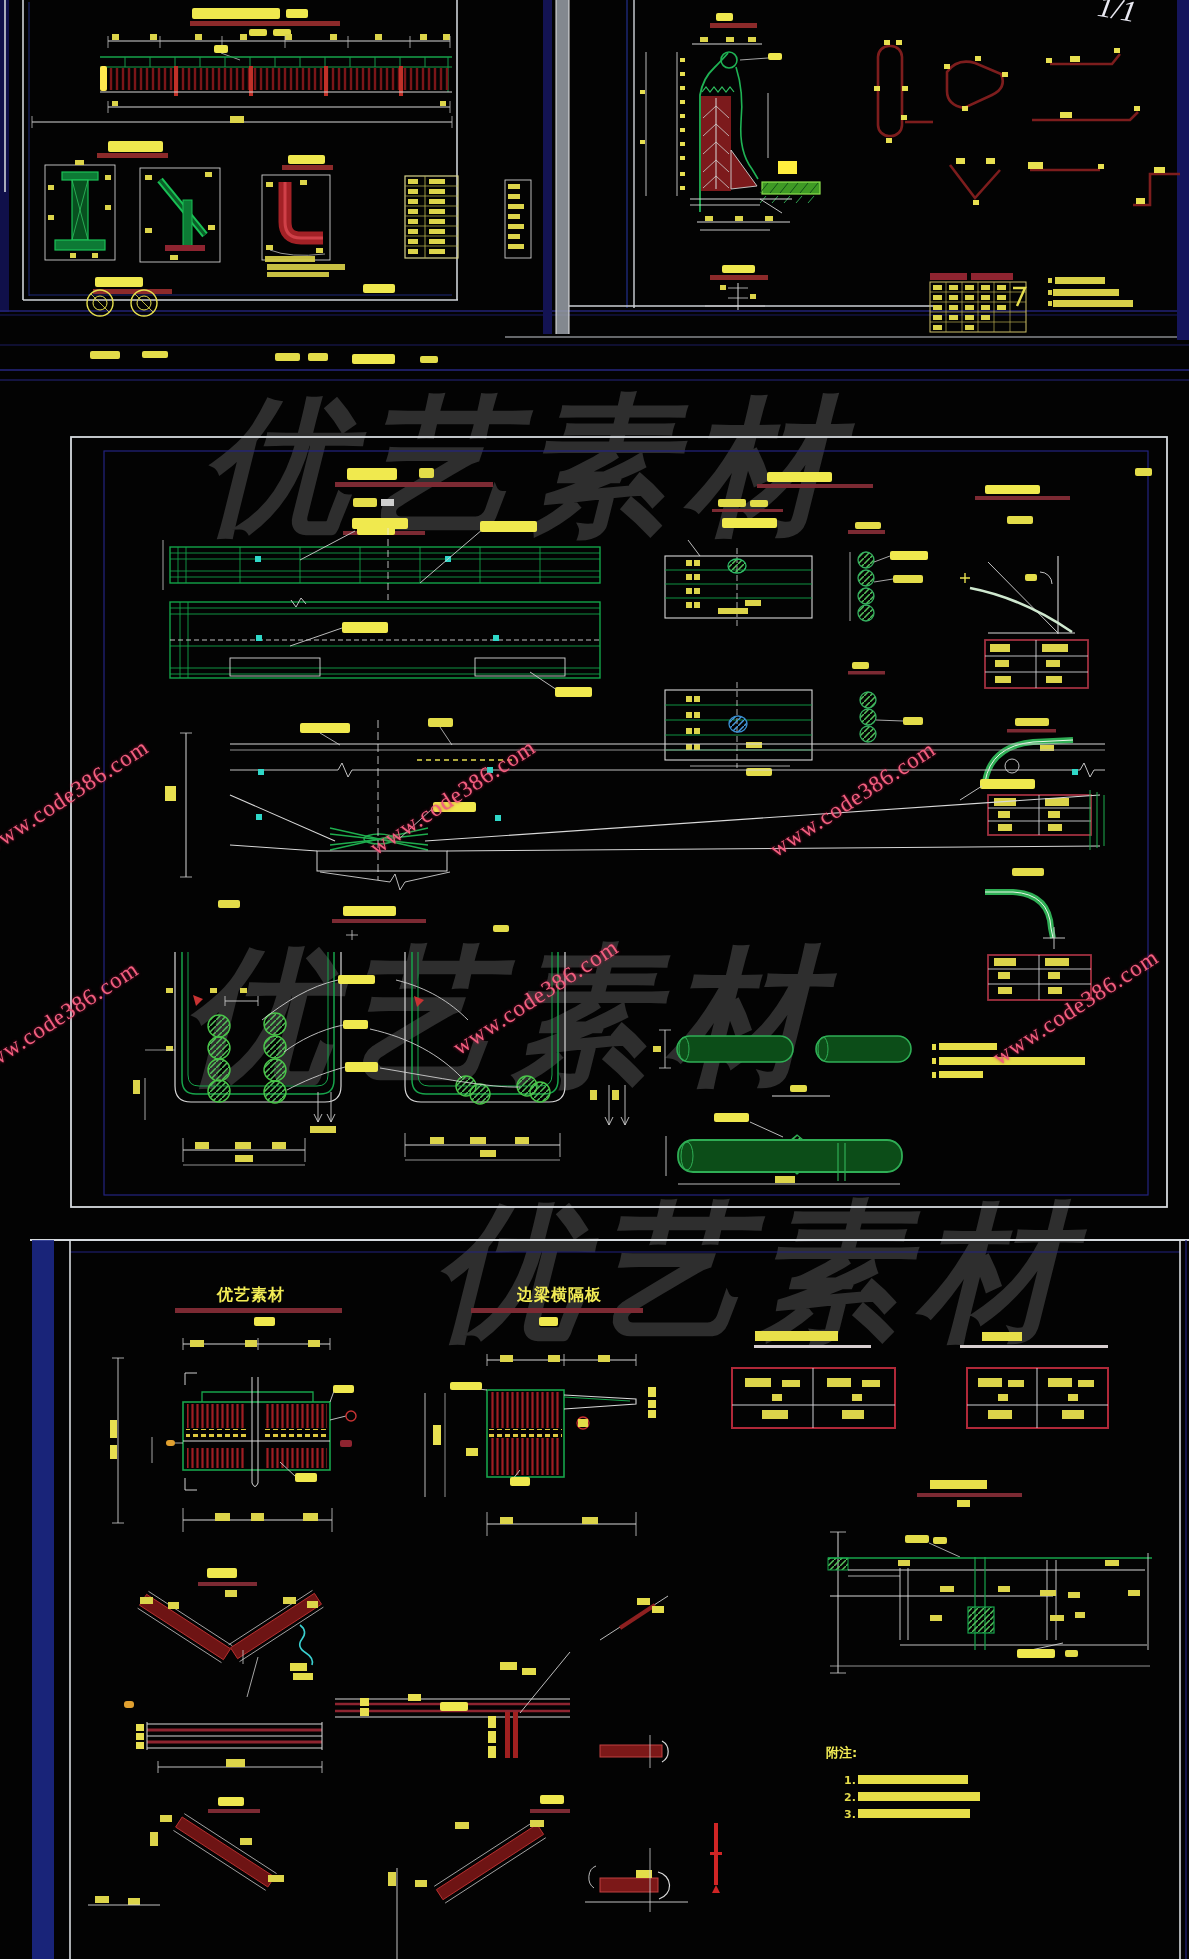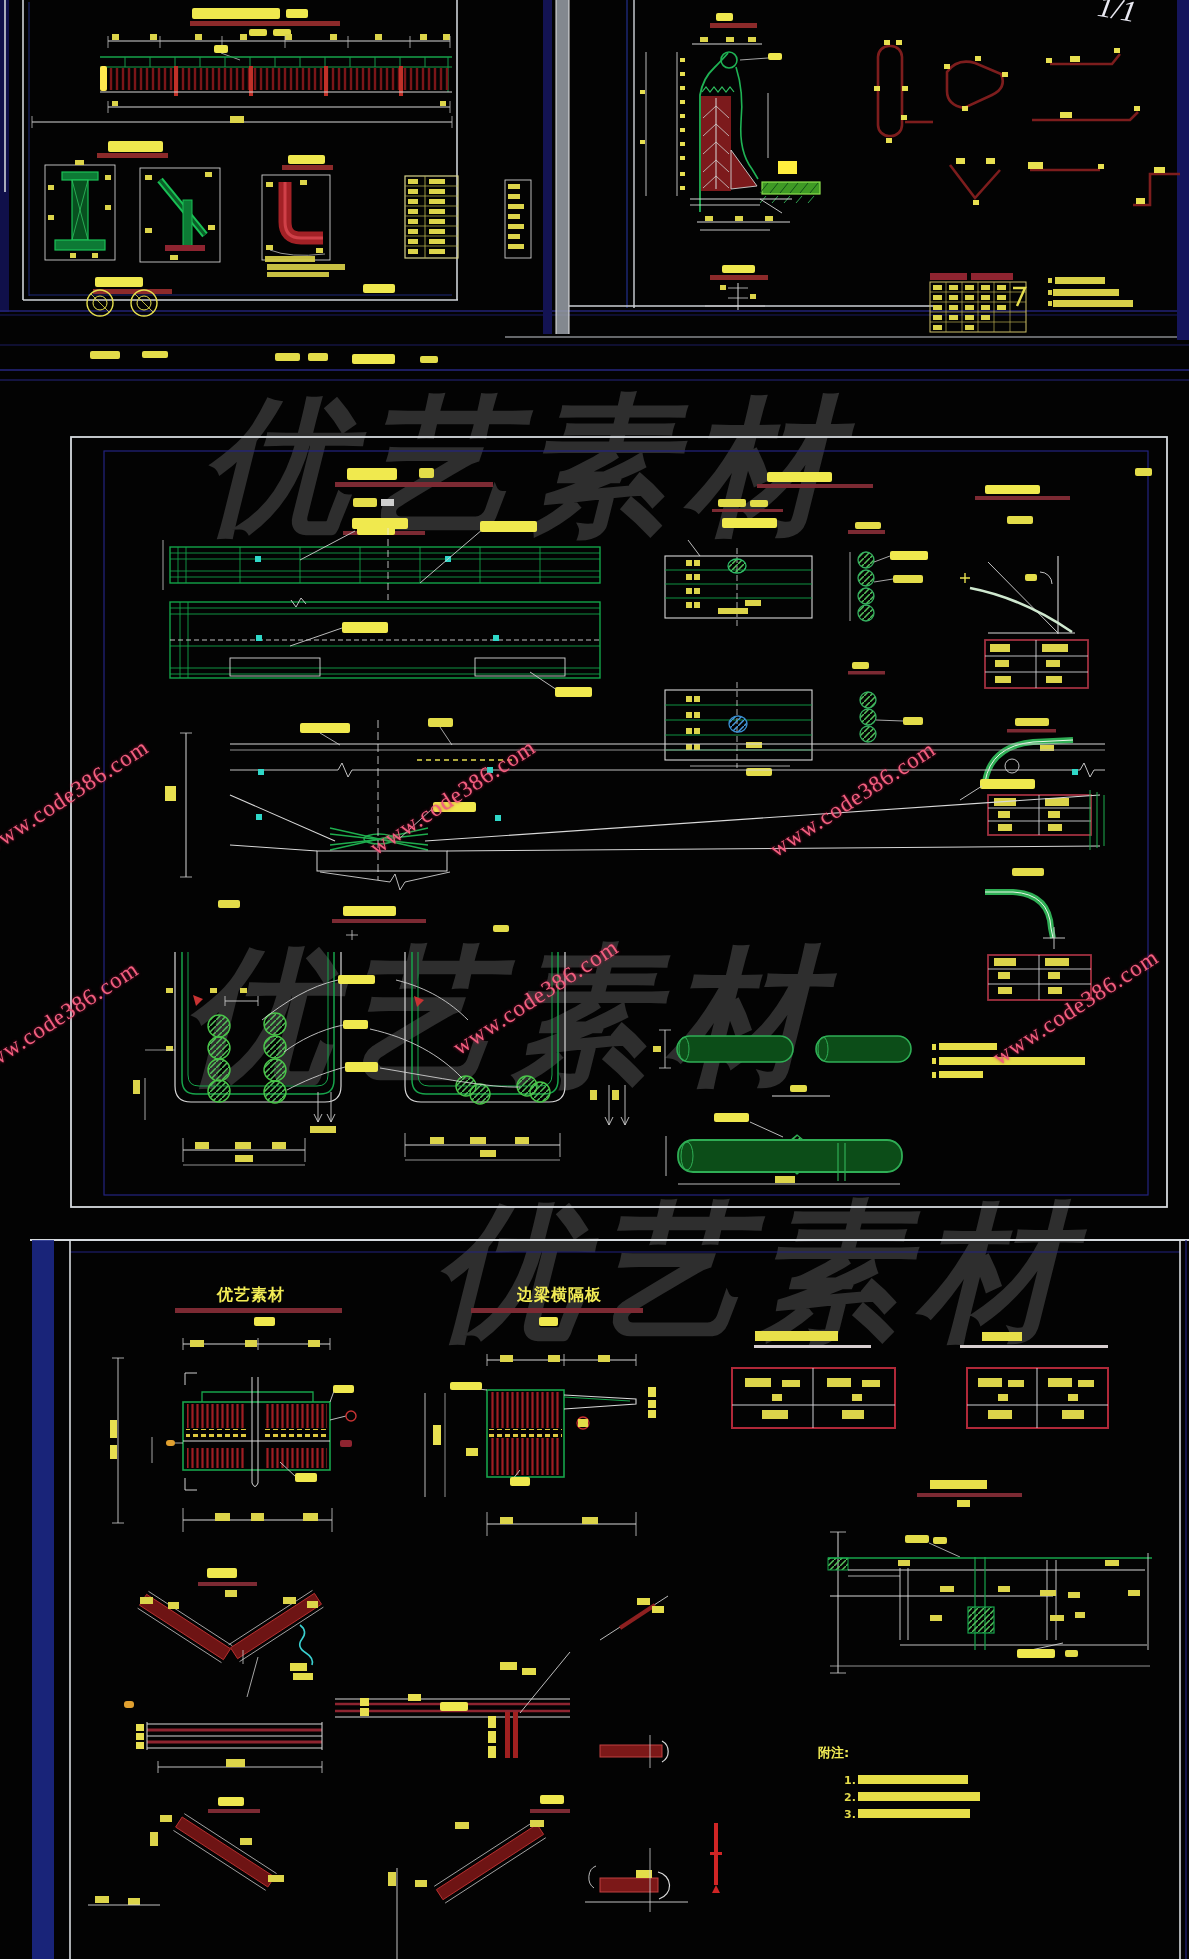--- a/index.html
+++ b/index.html
@@ -6,21 +6,21 @@
   #canvas{position:relative;width:1189px;height:1959px;background:#030303;overflow:hidden;
           font-family:"DejaVu Sans","Liberation Sans",sans-serif;}
   .wm-cn{position:absolute;z-index:1;color:#2e2e2e;font-weight:bold;font-size:148px;
          letter-spacing:14px;white-space:nowrap;line-height:1;font-style:italic;}
   .wm-pink{position:absolute;z-index:6;color:#f25f7f;font-family:"Liberation Serif","DejaVu Serif",serif;
            font-size:23px;letter-spacing:1px;white-space:nowrap;transform:rotate(-33deg);
            transform-origin:0 50%;text-shadow:0 0 3px rgba(200,30,80,.8);line-height:1;}
   svg.layer{position:absolute;left:0;top:0;z-index:3;}
   .lbl{position:absolute;z-index:7;color:#f2ec55;font-weight:bold;line-height:1;white-space:nowrap;}
   .t-big{font-size:16px;letter-spacing:1px;}
-  .t-note{font-size:13px;}
+  .t-note{font-size:13px;margin-left:8px;}
   .t-num{font-size:11px;color:#e2da4a;}
   .handwrite{position:absolute;z-index:7;color:#e9e9f2;font-family:"Liberation Serif",serif;
              font-style:italic;font-size:30px;transform:rotate(10deg);line-height:1;}
 </style>
 </head>
 <body>
 
 <div id="canvas">
 
   <div class="wm-cn" style="left:200px;top:392px;">优艺素材</div>

